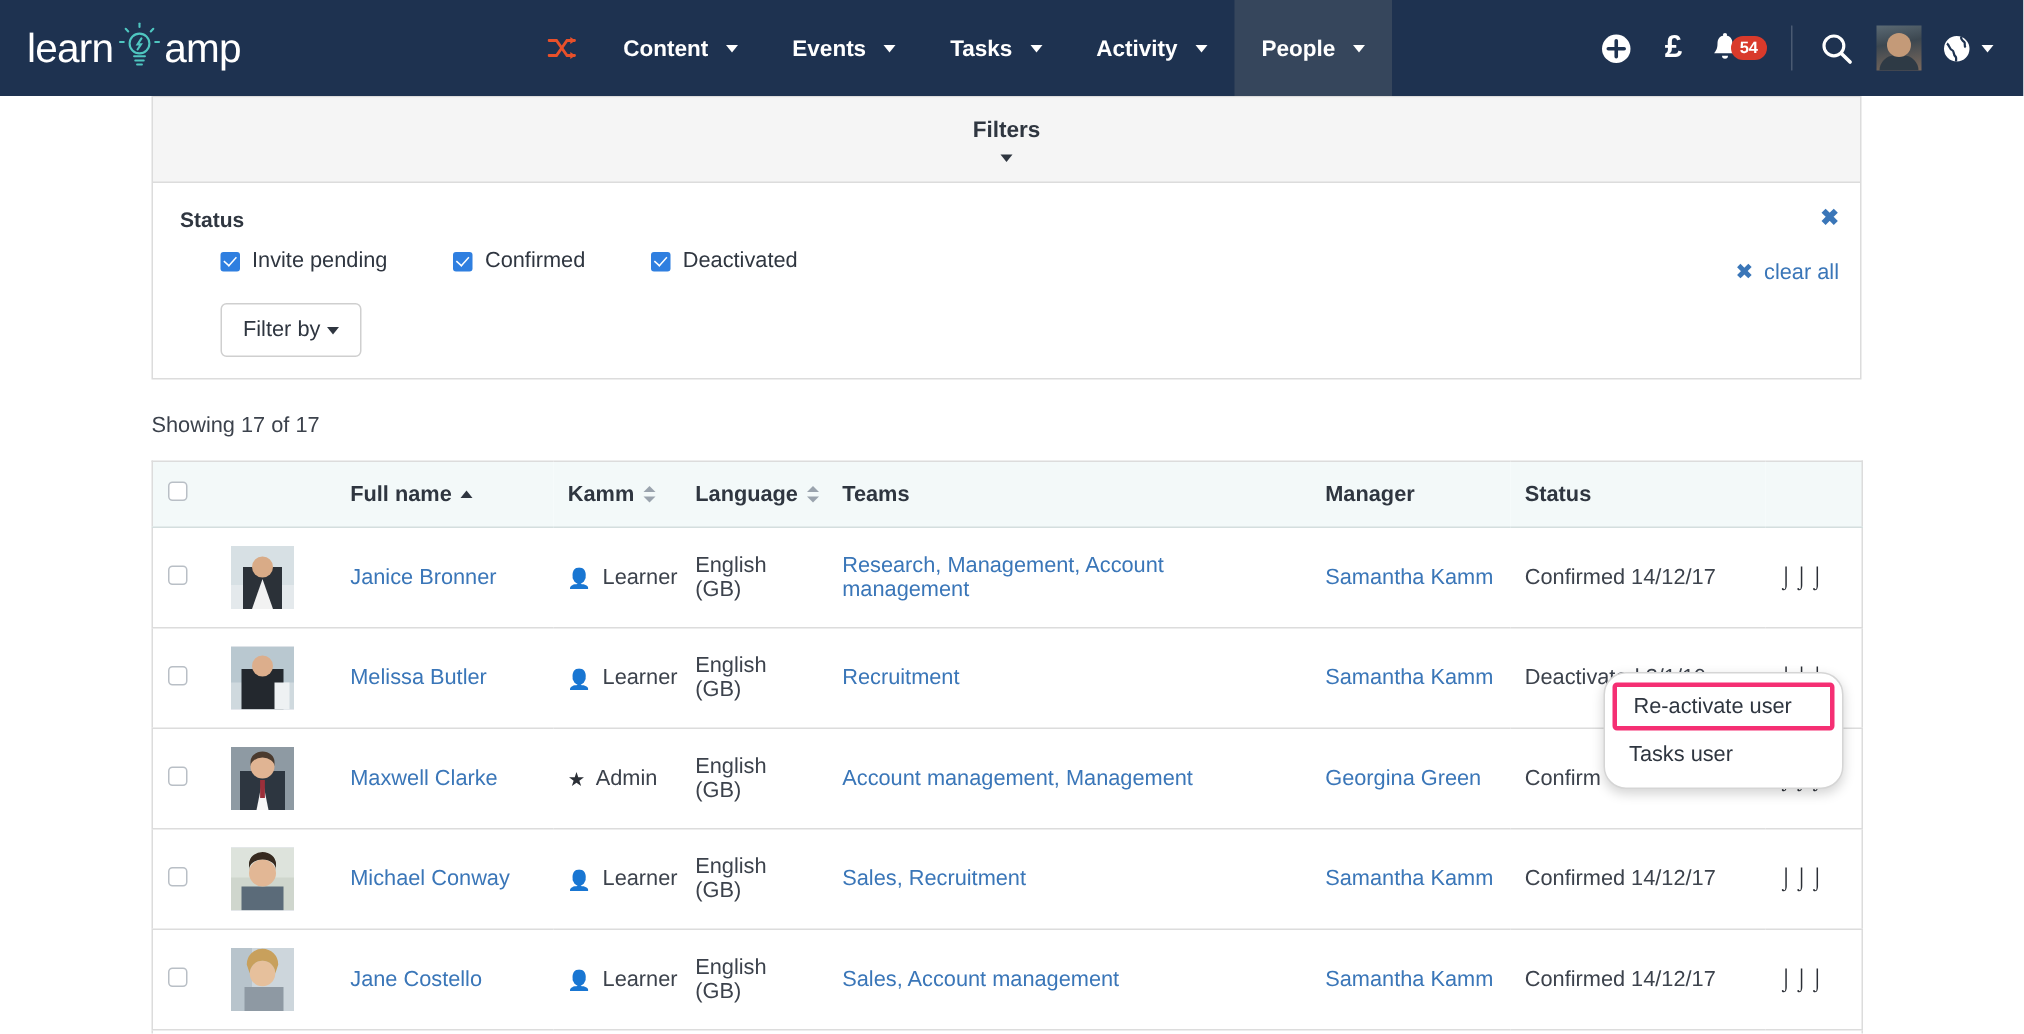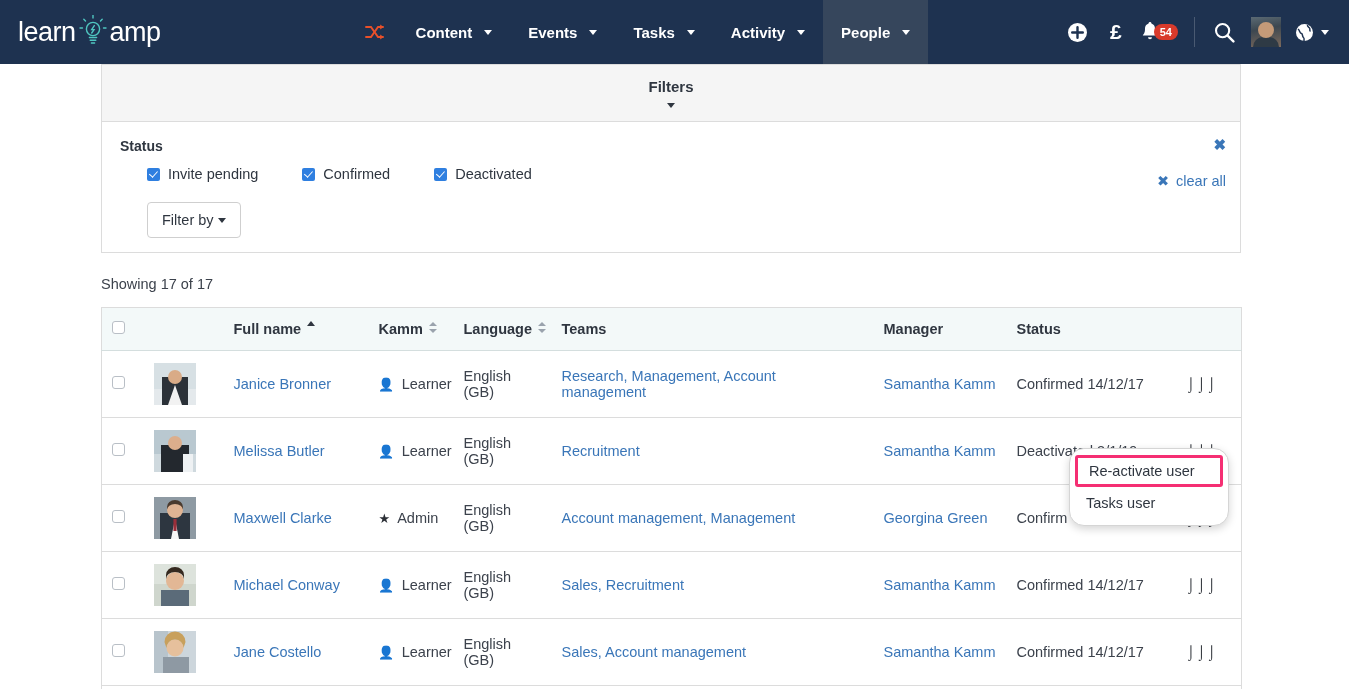--- a/index.html
+++ b/index.html
@@ -147,21 +147,21 @@
     table-layout: fixed;
   }
   table.people thead th {
     background: #f3f9f9;
     border-bottom: 1px solid #d4dede;
     text-align: left;
     font-size: 14.5px; font-weight: 700; color: #2f3640;
     padding: 13px 10px;
     white-space: nowrap;
   }
-  th .sortwrap { display: inline-flex; align-items: flex-start; gap: 6px; cursor: pointer; }
+  th .sortwrap { display: inline-flex; align-items: center; gap: 6px; cursor: pointer; }
   .sort-both {
     display:inline-block; width:8px; height:13px; position: relative;
   }
   .sort-both::before, .sort-both::after {
     content:""; position:absolute; left:0;
     border-left:4px solid transparent; border-right:4px solid transparent;
   }
   .sort-both::before { top:1px;  border-bottom:4.5px solid #9aa3ad; }
   .sort-both::after  { bottom:1px; border-top:4.5px solid #9aa3ad; }
   .sort-asc {

